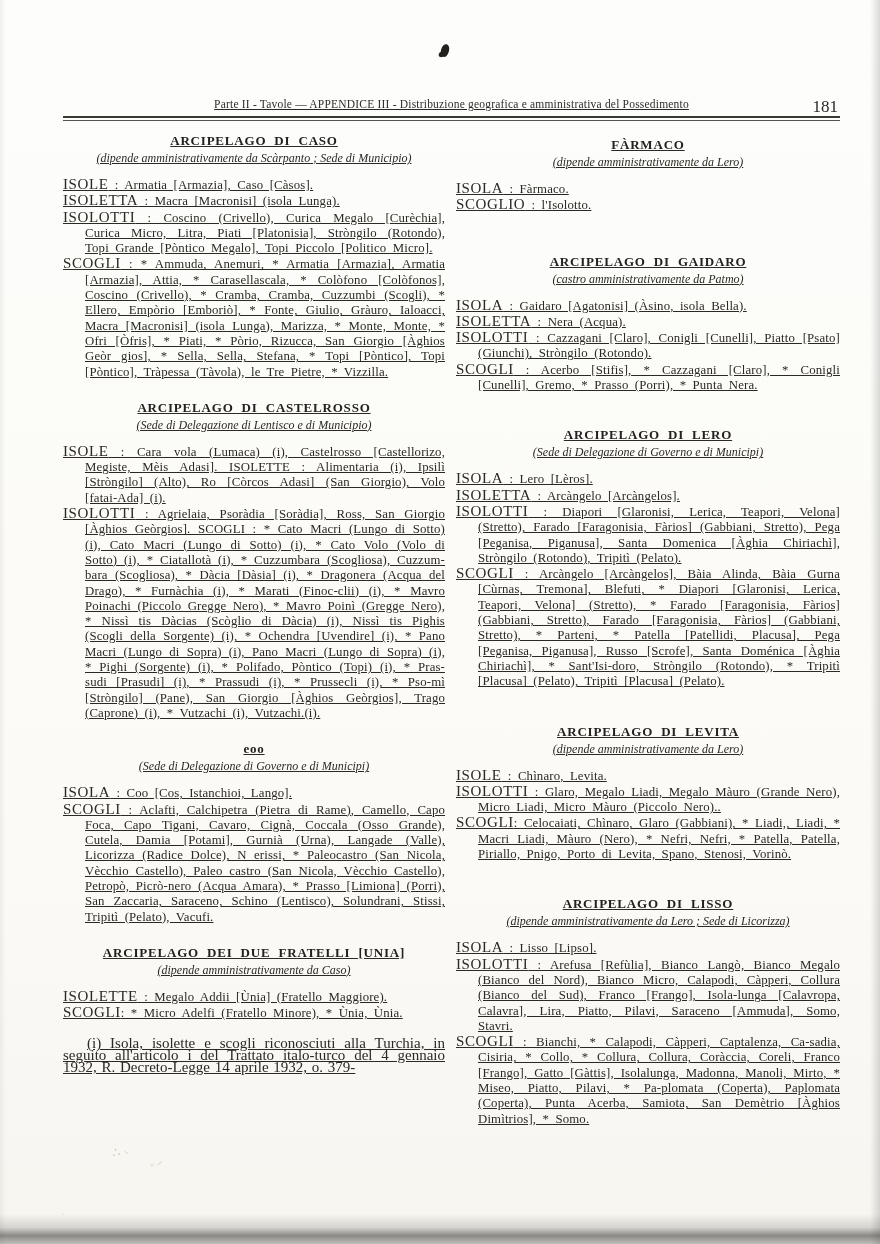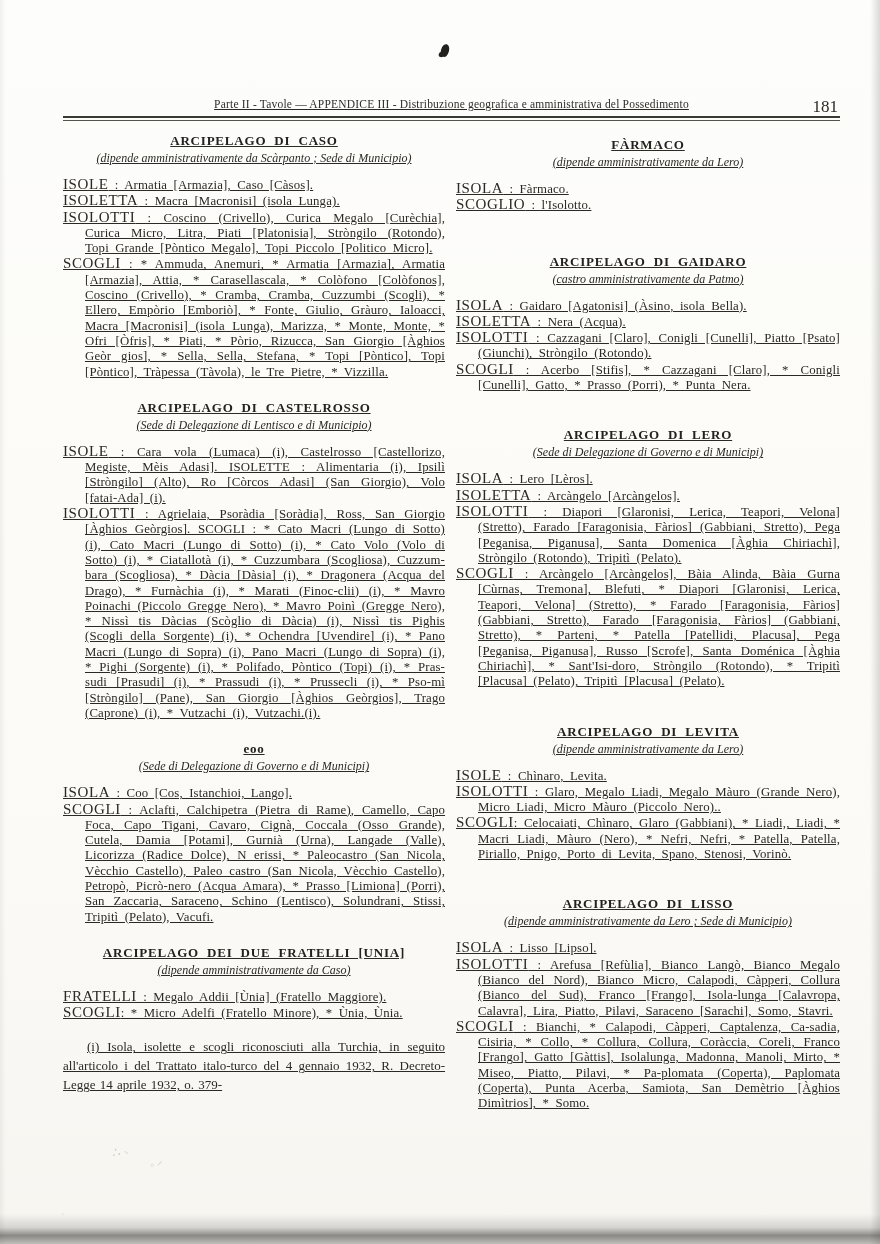--- a/index.html
+++ b/index.html
@@ -54,21 +54,21 @@
   .col-right .section.gap-lg{ margin-top:40px; }
 
   .sec-title{ margin:0; text-align:center; font-size:13px; font-weight:bold;
     letter-spacing:.8px; word-spacing:4px; color:#232220; }
   .sec-subtitle{ margin:2px 0 0 0; text-align:center; font-style:italic; font-size:12px; }
   .entries{ margin-top:11px; }
   .entry{ margin:0; padding-left:22px; text-indent:-22px; font-size:12.8px;
     line-height:15.3px; word-spacing:3px; letter-spacing:.15px; }
   .lbl{ font-size:15px; letter-spacing:.6px; }
 
-  .footnote{ margin:16px 0 11px 0; font-size:13px; line-height:19px;
+  .footnote{ margin:16px 0 11px 0; font-size:15px; line-height:12px;
     text-indent:24px; text-align:justify; word-spacing:1px; }
   .fn-lead{ text-decoration:underline; }
 </style>
 </head>
 <body>
 
 <div class="scan">
 
   <div class="page-header">
     <div class="header-title">Parte II - Tavole — APPENDICE III - Distribuzione geografica e amministrativa del Possedimento</div>
@@ -104,21 +104,21 @@
           <p class="sec-subtitle">(Sede di Delegazione di Governo e di Municipi)</p>
           <div class="entries">
             <p class="entry"><span class="lbl">ISOLA</span><span> : Coo [Cos, Istanchioi, Lango].</span></p>
             <p class="entry"><span class="lbl">SCOGLI</span><span> :  Aclafti,  Calchipetra  (Pietra  di  Rame),  Camello, Capo Foca, Capo Tigani, Cavaro, Cignà, Coccala (Osso Grande), Cutela, Damia [Potami], Gurnià (Urna), Langade (Valle), Licorizza (Radice Dolce), N erissi, * Paleocastro  (San Nicola,  Vècchio Castello), Paleo castro (San Nicola, Vècchio Castello), Petropò, Picrò-nero (Acqua Amara), * Prasso [Limiona] (Porri), San Zaccaria, Saraceno, Schino (Lentisco), Solundrani, Stissi, Tripitì (Pelato), Vacufi.</span></p>
           </div>
         </section>
         <section class="section">
           <h2 class="sec-title">ARCIPELAGO DEI DUE FRATELLI  [UNIA]</h2>
           <p class="sec-subtitle">(dipende amministrativamente da Caso)</p>
           <div class="entries">
-            <p class="entry"><span class="lbl">FRATELLI</span><span> :  Megalo  Addii  [Ùnia]  (Fratello  Maggiore).</span></p>
+            <p class="entry"><span class="lbl">ISOLETTE</span><span> :  Megalo  Addii  [Ùnia]  (Fratello  Maggiore).</span></p>
             <p class="entry"><span class="lbl">SCOGLI</span><span>:  * Micro Adelfi  (Fratello  Minore),  * Ùnia,  Ùnia.</span></p>
           </div>
         </section>
         <p class="footnote"><span class="fn-lead">(i) Isola, isolette</span><span> e scogli riconosciuti alla Turchia, in seguito all'articolo i del Trattato italo-turco del 4 gennaio 1932, R. Decreto-Legge 14 aprile 1932, o. 379-</span></p>
       </div>
     <div class="col col-right" id="col-right">
         <section class="section">
           <h2 class="sec-title">FÀRMACO</h2>
           <p class="sec-subtitle">(dipende amministrativamente da Lero)</p>
           <div class="entries">
@@ -126,21 +126,21 @@
             <p class="entry"><span class="lbl">SCOGLIO</span><span> : l'Isolotto.</span></p>
           </div>
         </section>
         <section class="section gap-lg">
           <h2 class="sec-title">ARCIPELAGO  DI  GAIDARO</h2>
           <p class="sec-subtitle">(castro amministrativamente da Patmo)</p>
           <div class="entries">
             <p class="entry"><span class="lbl">ISOLA</span><span> :  Gaidaro [Agatonisi] (Àsino, isola Bella).</span></p>
             <p class="entry"><span class="lbl">ISOLETTA</span><span> : Nera (Acqua).</span></p>
             <p class="entry"><span class="lbl">ISOLOTTI</span><span> : Cazzagani [Claro], Conigli [Cunelli], Piatto [Psato] (Giunchi), Stròngilo (Rotondo).</span></p>
-            <p class="entry"><span class="lbl">SCOGLI</span><span> :  Acerbo  [Stifis],  *  Cazzagani  [Claro],  *  Conigli [Cunelli], Gatto,  * Prasso  (Porri),   * Punta Nera.</span></p>
+            <p class="entry"><span class="lbl">SCOGLI</span><span> :  Acerbo  [Stifis],  *  Cazzagani  [Claro],  *  Conigli [Cunelli], Gremo,  * Prasso  (Porri),   * Punta Nera.</span></p>
           </div>
         </section>
         <section class="section">
           <h2 class="sec-title">ARCIPELAGO  DI  LERO</h2>
           <p class="sec-subtitle">(Sede di Delegazione di Governo e di Municipi)</p>
           <div class="entries">
             <p class="entry"><span class="lbl">ISOLA</span><span> :  Lero [Lèros].</span></p>
             <p class="entry"><span class="lbl">ISOLETTA</span><span> :  Arcàngelo [Arcàngelos].</span></p>
             <p class="entry"><span class="lbl">ISOLOTTI</span><span> :  Diapori  [Glaronisi,  Lerica,  Teapori,  Velona] (Stretto),  Farado  [Faragonisia,  Fàrios]  (Gabbiani, Stretto),  Pega  [Peganisa,  Piganusa],  Santa  Domenica [Àghia Chiriachì], Stròngilo (Rotondo), Tripitì (Pelato).</span></p>
             <p class="entry"><span class="lbl">SCOGLI</span><span> :  Arcàngelo [Arcàngelos], Bàia Alinda,  Bàia Gurna [Cùrnas,  Tremona],  Blefuti,  *  Diapori  [Glaronisi, Lerica,  Teapori,  Velona]  (Stretto),  *  Farado [Faragonisia,  Fàrios]  (Gabbiani,  Stretto),  Farado [Faragonisia, Fàrios]  (Gabbiani, Stretto),  *  Parteni,  * Patella  [Patellidi,  Placusa],  Pega  [Peganisa,  Piganusa], Russo  [Scrofe],  Santa  Doménica  [Àghia  Chiriachì],  * Sant'Isi-doro,  Stròngilo  (Rotondo),  *  Tripitì  [Placusa] (Pelato), Tripitì [Placusa] (Pelato).</span></p>
@@ -150,24 +150,24 @@
           <h2 class="sec-title">ARCIPELAGO  DI  LEVITA</h2>
           <p class="sec-subtitle">(dipende amministrativamente da Lero)</p>
           <div class="entries">
             <p class="entry"><span class="lbl">ISOLE</span><span> :  Chìnaro,  Levita.</span></p>
             <p class="entry"><span class="lbl">ISOLOTTI</span><span> :  Glaro,  Megalo  Liadi,  Megalo  Màuro  (Grande Nero), Micro Liadi, Micro Màuro (Piccolo Nero)..</span></p>
             <p class="entry"><span class="lbl">SCOGLI</span><span>:  Celocaiati,  Chìnaro,  Glaro  (Gabbiani),  * Liadi,, Liadi,  * Macri  Liadi,  Màuro  (Nero),  * Nefri,  Nefri, * Patella,  Patella,  Piriallo,  Pnigo,  Porto  di  Levita, Spano,  Stenosi, Vorinò.</span></p>
           </div>
         </section>
         <section class="section">
           <h2 class="sec-title">ARCIPELAGO  DI  LISSO</h2>
-          <p class="sec-subtitle">(dipende amministrativamente da Lero ; Sede di Municipio)</p>
+          <p class="sec-subtitle">(dipende amministrativamente da Lero ; Sede di Licorizza)</p>
           <div class="entries">
             <p class="entry"><span class="lbl">ISOLA</span><span> :  Lisso [Lipso].</span></p>
-            <p class="entry"><span class="lbl">ISOLOTTI</span><span> :  Arefusa  [Refùlia],  Bianco  Langò,  Bianco Megalo  (Bianco  del  Nord),  Bianco  Micro,  Calapodi, Càpperi,  Collura  (Bianco  del  Sud),  Franco  [Frango], Isola-lunga  [Calavropa,  Calavra],  Lira,  Piatto,  Pilavi, Saraceno [Sarachi],  Somo,  Stavri.</span></p>
+            <p class="entry"><span class="lbl">ISOLOTTI</span><span> :  Arefusa  [Refùlia],  Bianco  Langò,  Bianco Megalo  (Bianco  del  Nord),  Bianco  Micro,  Calapodi, Càpperi,  Collura  (Bianco  del  Sud),  Franco  [Frango], Isola-lunga  [Calavropa,  Calavra],  Lira,  Piatto,  Pilavi, Saraceno [Ammuda],  Somo,  Stavri.</span></p>
             <p class="entry"><span class="lbl">SCOGLI</span><span> :  Bianchi,  *  Calapodi,  Càpperi,  Captalenza,  Ca-sadia,  Cisiria,  *  Collo,  *  Collura,  Collura,  Coràccia, Coreli,  Franco  [Frango],  Gatto  [Gàttis],  Isolalunga, Madonna,  Manoli,  Mirto,  *  Miseo,  Piatto,  Pilavi,  * Pa-plomata (Coperta), Paplomata (Coperta), Punta Acerba, Samiota,  San Demètrio [Àghios Dimìtrios],  *  Somo.</span></p>
           </div>
         </section>
       </div>
   </div>
 
   <span class="ink-blot"></span>
   <span class="scribble s1">∴﹅</span>
   <span class="scribble s2">◦ᐟ</span>
   <span class="scribble s3">﹅</span>

